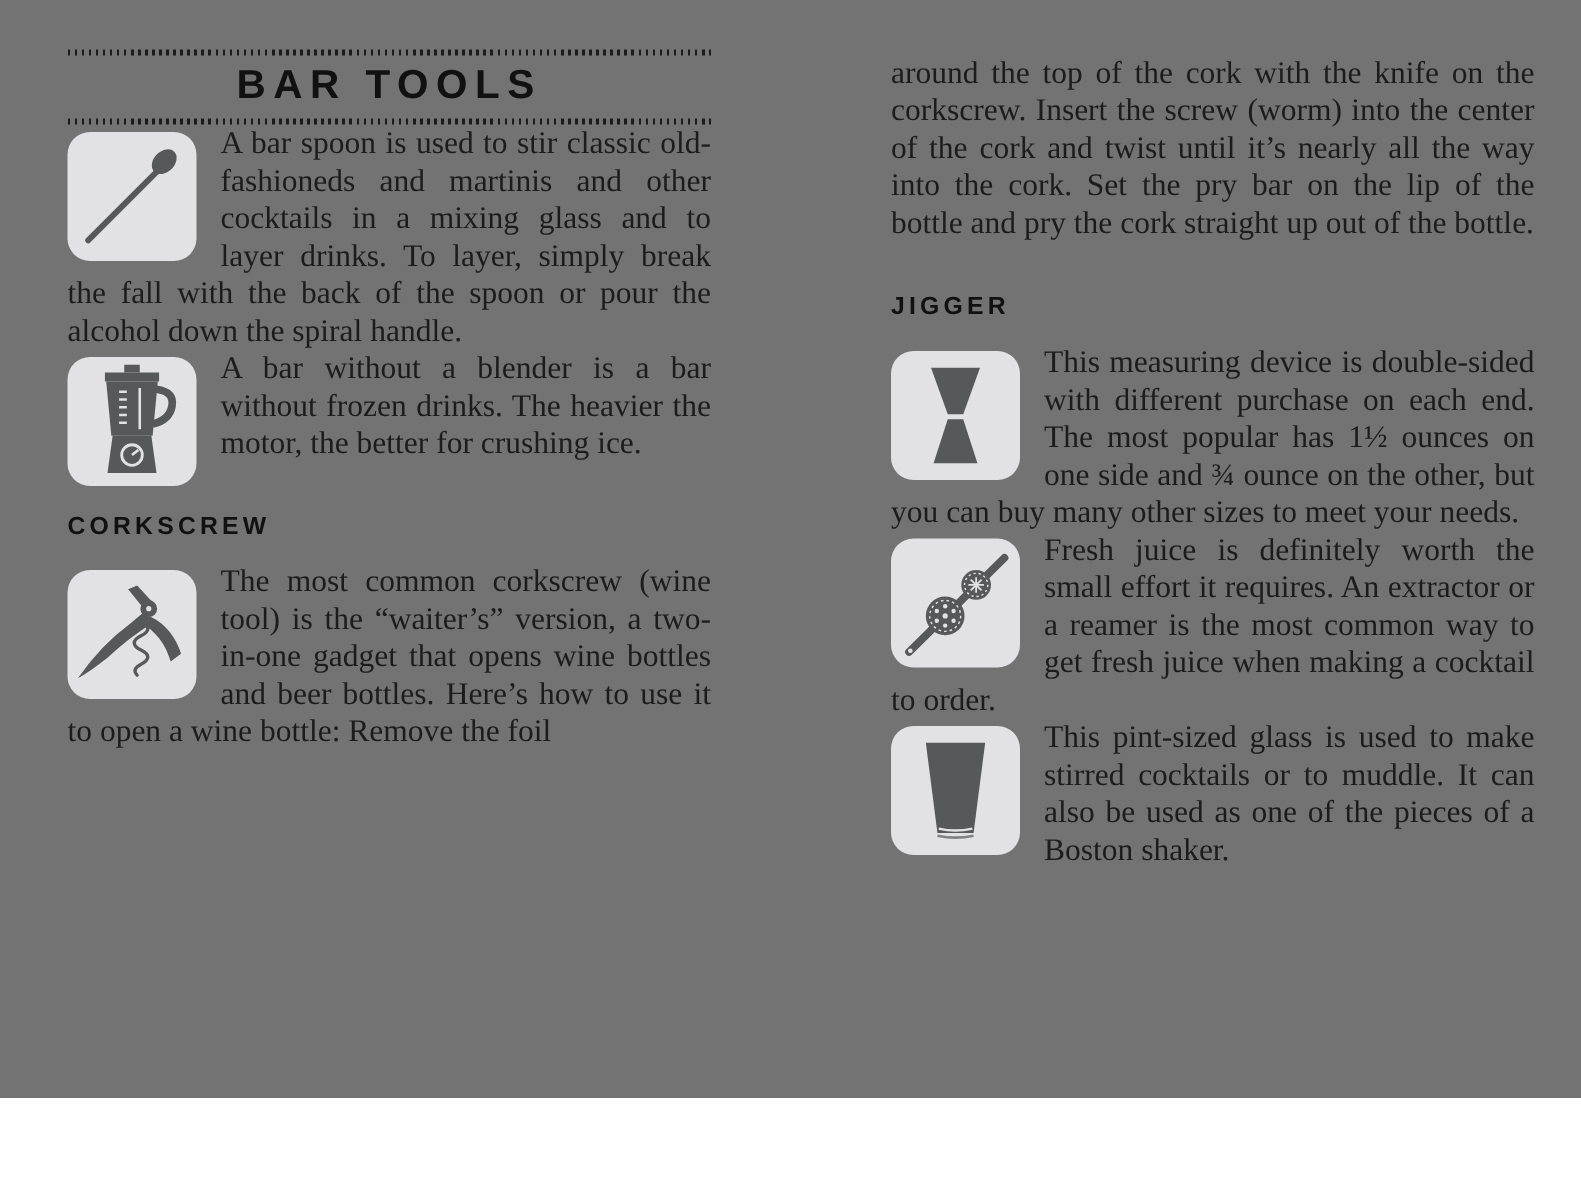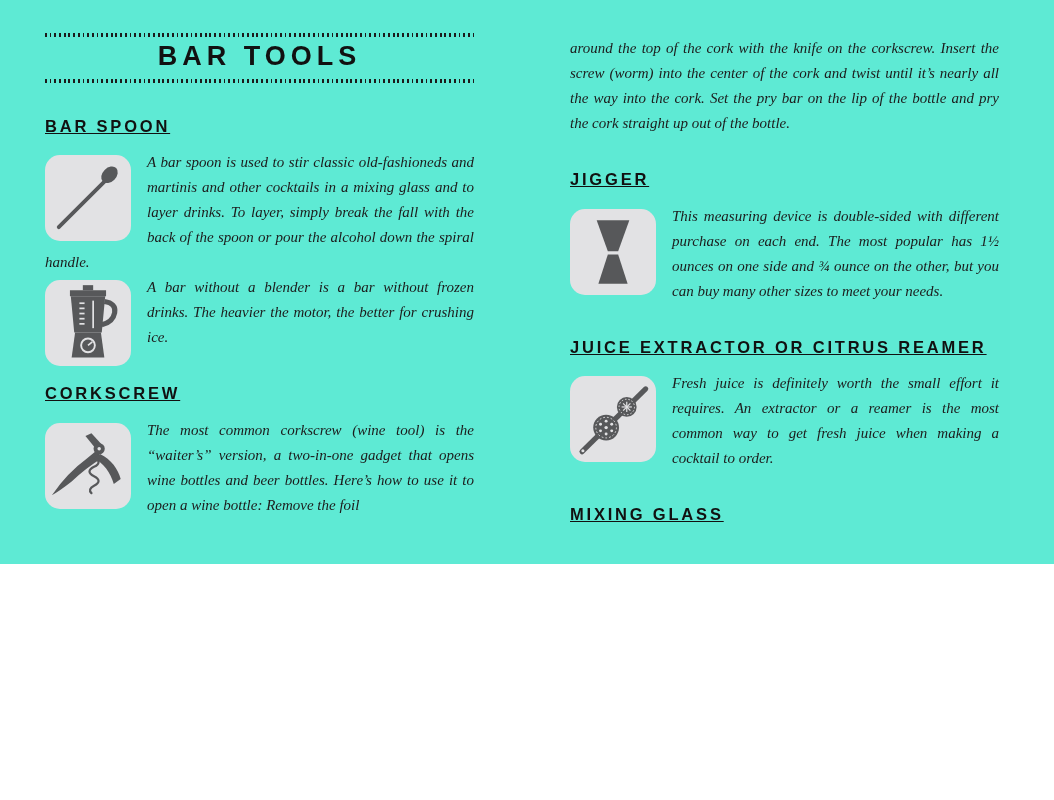--- a/index.html
+++ b/index.html
@@ -1,24 +1,24 @@
 <!DOCTYPE html>
 <html><head>
 <meta charset="utf-8">
 <style>
   * { margin: 0; padding: 0; box-sizing: border-box; }
   html, body { background: #ffffff; }
   .spread {
     position: relative;
     width: 1054px;
-    height: 564px;
-    background: #5eead4;
+    height: 732px;
+    background: #737373;
     display: flex;
     padding: 0 45px;
-    gap: 96px;
+    gap: 120px;
     overflow: hidden;
     color: #1c1c1c;
   }
   .page {
     position: relative;
     width: 429px;
     height: 800px;
     flex: 0 0 429px;
   }
   
@@ -33,39 +33,37 @@
     font-size: 27px;
     letter-spacing: 5px;
     text-align: center;
     color: #111111;
     padding: 5px 0 7px 0;
     line-height: 1.1;
   }
   
   .body-text {
     font-family: "Liberation Serif", serif;
-    font-size: 15px;
+    font-size: 21px;
     line-height: 25px;
     text-align: justify;
     color: #1c1c1c;
-    font-style: italic;
   }
   .intro { margin-top: 15px; }
   .continuation { margin-top: 36px; }
   
   .section-heading {
     clear: both;
     font-family: "Liberation Sans", sans-serif;
     font-weight: bold;
     font-size: 16.5px;
     letter-spacing: 2.8px;
     color: #111111;
     line-height: 1.55;
     margin: 31px 0 11px 0;
-    text-decoration: underline;
   }
   
   .tool-block { overflow: visible; }
   .tool-block::after { content: ""; display: block; clear: none; }
   .icon-tile {
     float: left;
     width: 86px;
     height: 86px;
     background: #e2e2e4;
     border-radius: 15px;
@@ -92,21 +90,20 @@
 
   <div class="page">
 
     <div class="title-block">
       <div class="dotted-rule"></div>
       <h1 class="chapter-title">BAR TOOLS</h1>
       <div class="dotted-rule"></div>
     </div>
 
 
-    <h2 class="section-heading">BAR SPOON</h2>
     <div class="tool-block">
       <div class="icon-tile">
         <svg viewBox="0 0 100 100">
           <line x1="16" y1="84" x2="72" y2="28" stroke="#57585a" stroke-width="4.5" stroke-linecap="round"></line>
           <ellipse cx="75" cy="23" rx="8" ry="11" fill="#57585a" transform="rotate(45 75 23)"></ellipse>
         </svg>
       </div>
       <p class="body-text">A bar spoon is used to stir classic old-fashioneds and martinis and other cocktails in a mixing glass and to layer drinks. To layer, simply break the fall with the back of the spoon or pour the alcohol down the spiral handle.</p>
     </div>
 
@@ -157,21 +154,20 @@
     <div class="tool-block">
       <div class="icon-tile">
         <svg viewBox="0 0 100 100">
           <path d="M31,13 L69,13 L56,49 L44,49 Z" fill="#57585a"></path>
           <path d="M44,53 L56,53 L67,87 L33,87 Z" fill="#57585a"></path>
         </svg>
       </div>
       <p class="body-text">This measuring device is double-sided with different purchase on each end. The most popular has 1½ ounces on one side and ¾ ounce on the other, but you can buy many other sizes to meet your needs.</p>
     </div>
 
-    <h2 class="section-heading">JUICE EXTRACTOR OR CITRUS REAMER</h2>
     <div class="tool-block">
       <div class="icon-tile">
         <svg viewBox="0 0 100 100">
           <line x1="14" y1="88" x2="88" y2="15" stroke="#57585a" stroke-width="6" stroke-linecap="round"></line>
           <circle cx="15" cy="87" r="1.8" fill="#e2e2e4"></circle>
           <circle cx="42" cy="60" r="15" fill="#57585a"></circle>
           <circle cx="42" cy="60" r="12" fill="none" stroke="#e2e2e4" stroke-width="1.1" stroke-dasharray="2 2.4"></circle>
           <circle cx="42" cy="60" r="2" fill="#e2e2e4"></circle>
           <circle cx="42" cy="52.5" r="1.7" fill="#e2e2e4"></circle>
           <circle cx="48.5" cy="56.2" r="1.7" fill="#e2e2e4"></circle>
@@ -183,18 +179,27 @@
           <circle cx="66" cy="36" r="9" fill="none" stroke="#e2e2e4" stroke-width="1.1" stroke-dasharray="1.8 2.2"></circle>
           <line x1="66" y1="30" x2="66" y2="42" stroke="#e2e2e4" stroke-width="1.4"></line>
           <line x1="60" y1="36" x2="72" y2="36" stroke="#e2e2e4" stroke-width="1.4"></line>
           <line x1="61.8" y1="31.8" x2="70.2" y2="40.2" stroke="#e2e2e4" stroke-width="1.4"></line>
           <line x1="70.2" y1="31.8" x2="61.8" y2="40.2" stroke="#e2e2e4" stroke-width="1.4"></line>
         </svg>
       </div>
       <p class="body-text">Fresh juice is definitely worth the small effort it requires. An extractor or a reamer is the most common way to get fresh juice when making a cocktail to order.</p>
     </div>
 
-    <h2 class="section-heading">MIXING GLASS</h2>
+    <div class="tool-block">
+      <div class="icon-tile">
+        <svg viewBox="0 0 100 100">
+          <path d="M27,13 L73,13 L64,83 L36,83 Z" fill="#57585a"></path>
+          <path d="M37,79.5 Q50,82.5 63,79.5" stroke="#e2e2e4" stroke-width="1.8" fill="none"></path>
+          <path d="M36,85 Q50,88 64,85" stroke="#57585a" stroke-width="2" fill="none" opacity="0.7"></path>
+        </svg>
+      </div>
+      <p class="body-text">This pint-sized glass is used to make stirred cocktails or to muddle. It can also be used as one of the pieces of a Boston shaker.</p>
+    </div>
 
     <div class="footer footer-right">Cocktail Mixing Basics  ·  21</div>
   </div>
 
 </div>
 
 </body></html>

